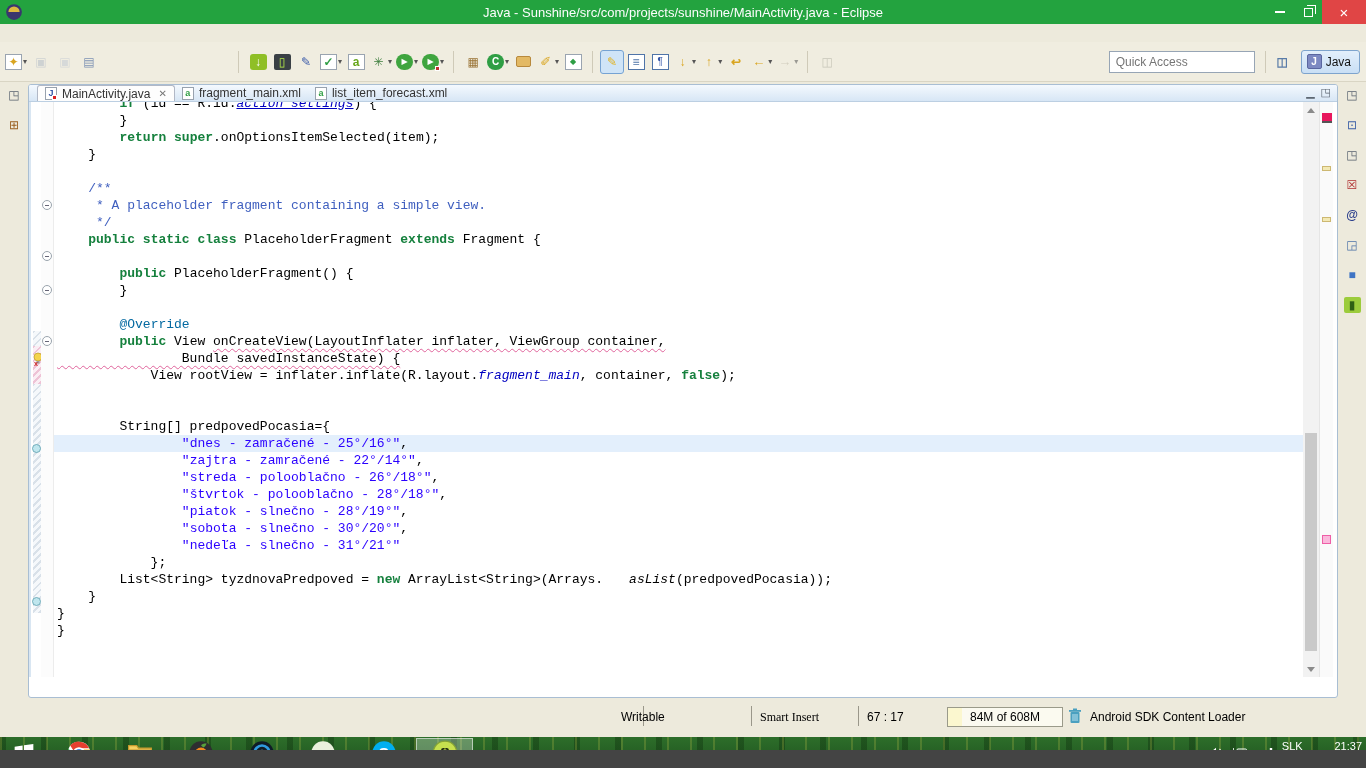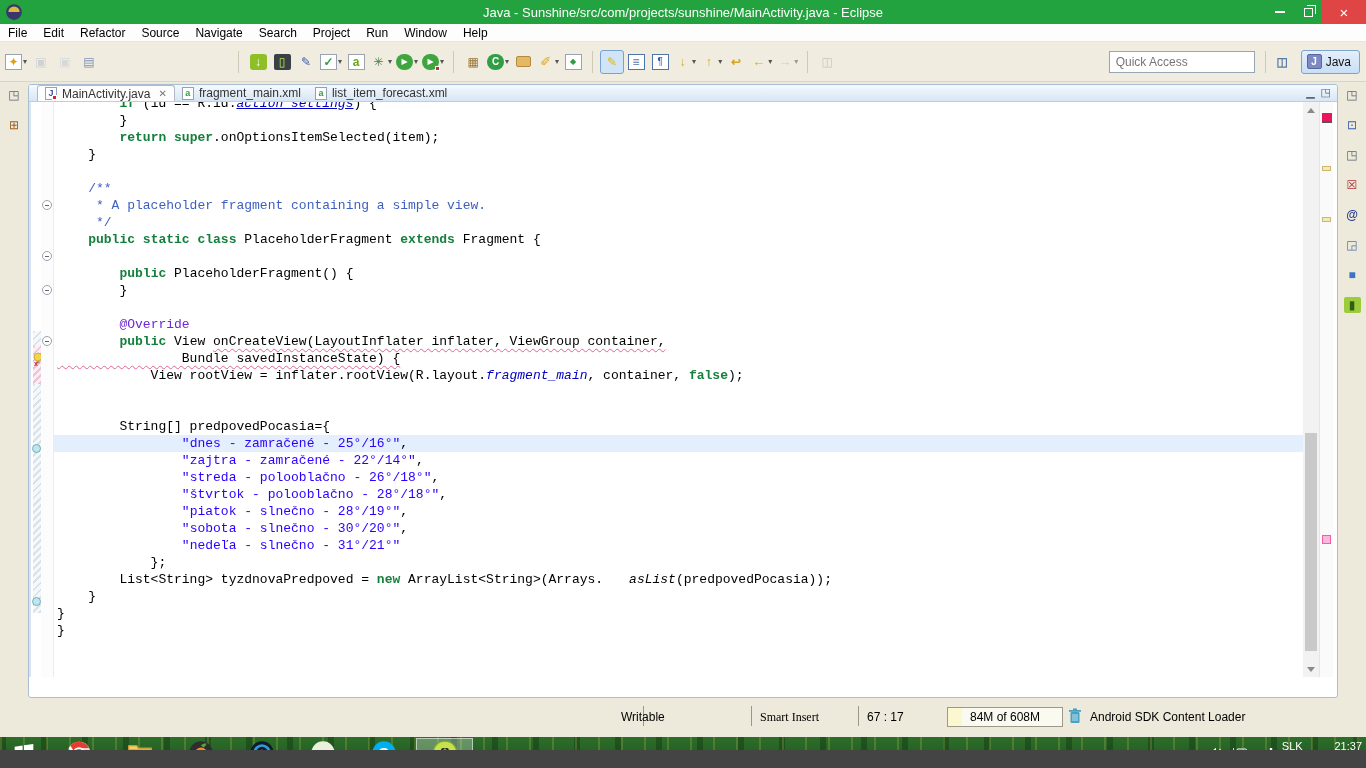--- a/index.html
+++ b/index.html
@@ -68,21 +68,21 @@
   .fold{position:absolute;left:1px;width:10px;height:10px;border:1px solid #9aa4ad;border-radius:50%;background:#fff;}
   .fold:before{content:"";position:absolute;left:2px;top:3.5px;width:4px;height:1px;background:#667;}
   #code-view{position:absolute;left:25px;top:0;width:1249px;height:100%;overflow:hidden;}
   #code-content{position:absolute;left:0;top:-7px;width:100%;
                 font-family:"Liberation Mono",monospace;font-size:13px;line-height:17px;color:#000;}
   .cl{height:17px;white-space:pre;padding-left:3px;}
   .cl.hl{background:#e3effc;}
   .tk-k{color:#15803d;font-weight:bold;}
   .tk-s{color:#2a00ff;}
   .tk-j{color:#3f5fbf;}
-  .tk-a{color:#6d28d9;}
+  .tk-a{color:#0369a1;}
   .tk-f{color:#0000c0;font-style:italic;}
   .tk-m{font-style:italic;margin-left:26px;}
   .tk-lk{color:#0000c0;font-style:italic;text-decoration:underline;}
   .tk-e{text-decoration:underline wavy #e0649c 1px;text-underline-offset:3px;}
 
   #vscroll{position:absolute;left:1274px;top:0;width:16px;height:100%;background:#f2f2f2;}
   .sarrow{position:absolute;left:0;width:16px;height:16px;display:flex;align-items:center;justify-content:center;}
   .tri-up{width:0;height:0;border-left:4px solid transparent;border-right:4px solid transparent;border-bottom:5px solid #8a8a8a;}
   .tri-down{width:0;height:0;border-left:4px solid transparent;border-right:4px solid transparent;border-top:5px solid #8a8a8a;}
   #vthumb{position:absolute;left:2px;width:12px;background:#c9c9c9;}
@@ -136,32 +136,20 @@
       <div class="winbtn">
           <span class="dash"></span>
         </div>
       <div class="winbtn">
           <span class="boxes"></span>
         </div>
       <div class="winbtn" id="close-btn">×</div>
     </div>
   </div>
 
-  <div id="menubar">
-      <div class="menu-item">File</div>
-      <div class="menu-item">Edit</div>
-      <div class="menu-item">Refactor</div>
-      <div class="menu-item">Source</div>
-      <div class="menu-item">Navigate</div>
-      <div class="menu-item">Search</div>
-      <div class="menu-item">Project</div>
-      <div class="menu-item">Run</div>
-      <div class="menu-item">Window</div>
-      <div class="menu-item">Help</div>
-    </div>
 
   <div id="toolbar">
     <div id="tb-groups" style="display:flex;align-items:center;">
         <div class="tgroup">
           <div class="tbtn">
             <span class="gly" style="color: rgb(217, 165, 32); background: rgb(255, 255, 255); border: 1px solid rgb(154, 164, 176);">✦</span>
             <span class="dd">▾</span>
           </div>
           <div class="tbtn" style="opacity: 0.55;">
             <span class="gly" style="color: rgb(180, 188, 200);">▣</span>
@@ -366,21 +354,21 @@
               <div class="cl"><span class="tk-j">     * A placeholder fragment containing a simple view.</span></div>
               <div class="cl"><span class="tk-j">     */</span></div>
               <div class="cl"><span>    </span><span class="tk-k">public</span><span> </span><span class="tk-k">static</span><span> </span><span class="tk-k">class</span><span> PlaceholderFragment </span><span class="tk-k">extends</span><span> Fragment {</span></div>
               <div class="cl"></div>
               <div class="cl"><span>        </span><span class="tk-k">public</span><span> PlaceholderFragment() {</span></div>
               <div class="cl"><span>        }</span></div>
               <div class="cl"></div>
               <div class="cl"><span>        </span><span class="tk-a">@Override</span></div>
               <div class="cl"><span>        </span><span class="tk-k">public</span><span> View </span><span class="tk-e">onCreateView(LayoutInflater inflater, ViewGroup container,</span></div>
               <div class="cl"><span class="tk-e">                Bundle savedInstanceState) {</span></div>
-              <div class="cl"><span>            View rootView = inflater.rootView(R.layout.</span><span class="tk-f">fragment_main</span><span>, container, </span><span class="tk-k">false</span><span>);</span></div>
+              <div class="cl"><span>            View rootView = inflater.inflate(R.layout.</span><span class="tk-f">fragment_main</span><span>, container, </span><span class="tk-k">false</span><span>);</span></div>
               <div class="cl"></div>
               <div class="cl"></div>
               <div class="cl"><span>        String[] predpovedPocasia={</span></div>
               <div class="cl hl"><span>                </span><span class="tk-s">"dnes - zamračené - 25°/16°"</span><span>,</span></div>
               <div class="cl"><span>                </span><span class="tk-s">"zajtra - zamračené - 22°/14°"</span><span>,</span></div>
               <div class="cl"><span>                </span><span class="tk-s">"streda - polooblačno - 26°/18°"</span><span>,</span></div>
               <div class="cl"><span>                </span><span class="tk-s">"štvrtok - polooblačno - 28°/18°"</span><span>,</span></div>
               <div class="cl"><span>                </span><span class="tk-s">"piatok - slnečno - 28°/19°"</span><span>,</span></div>
               <div class="cl"><span>                </span><span class="tk-s">"sobota - slnečno - 30°/20°"</span><span>,</span></div>
               <div class="cl"><span>                </span><span class="tk-s">"nedeľa - slnečno - 31°/21°"</span></div>

